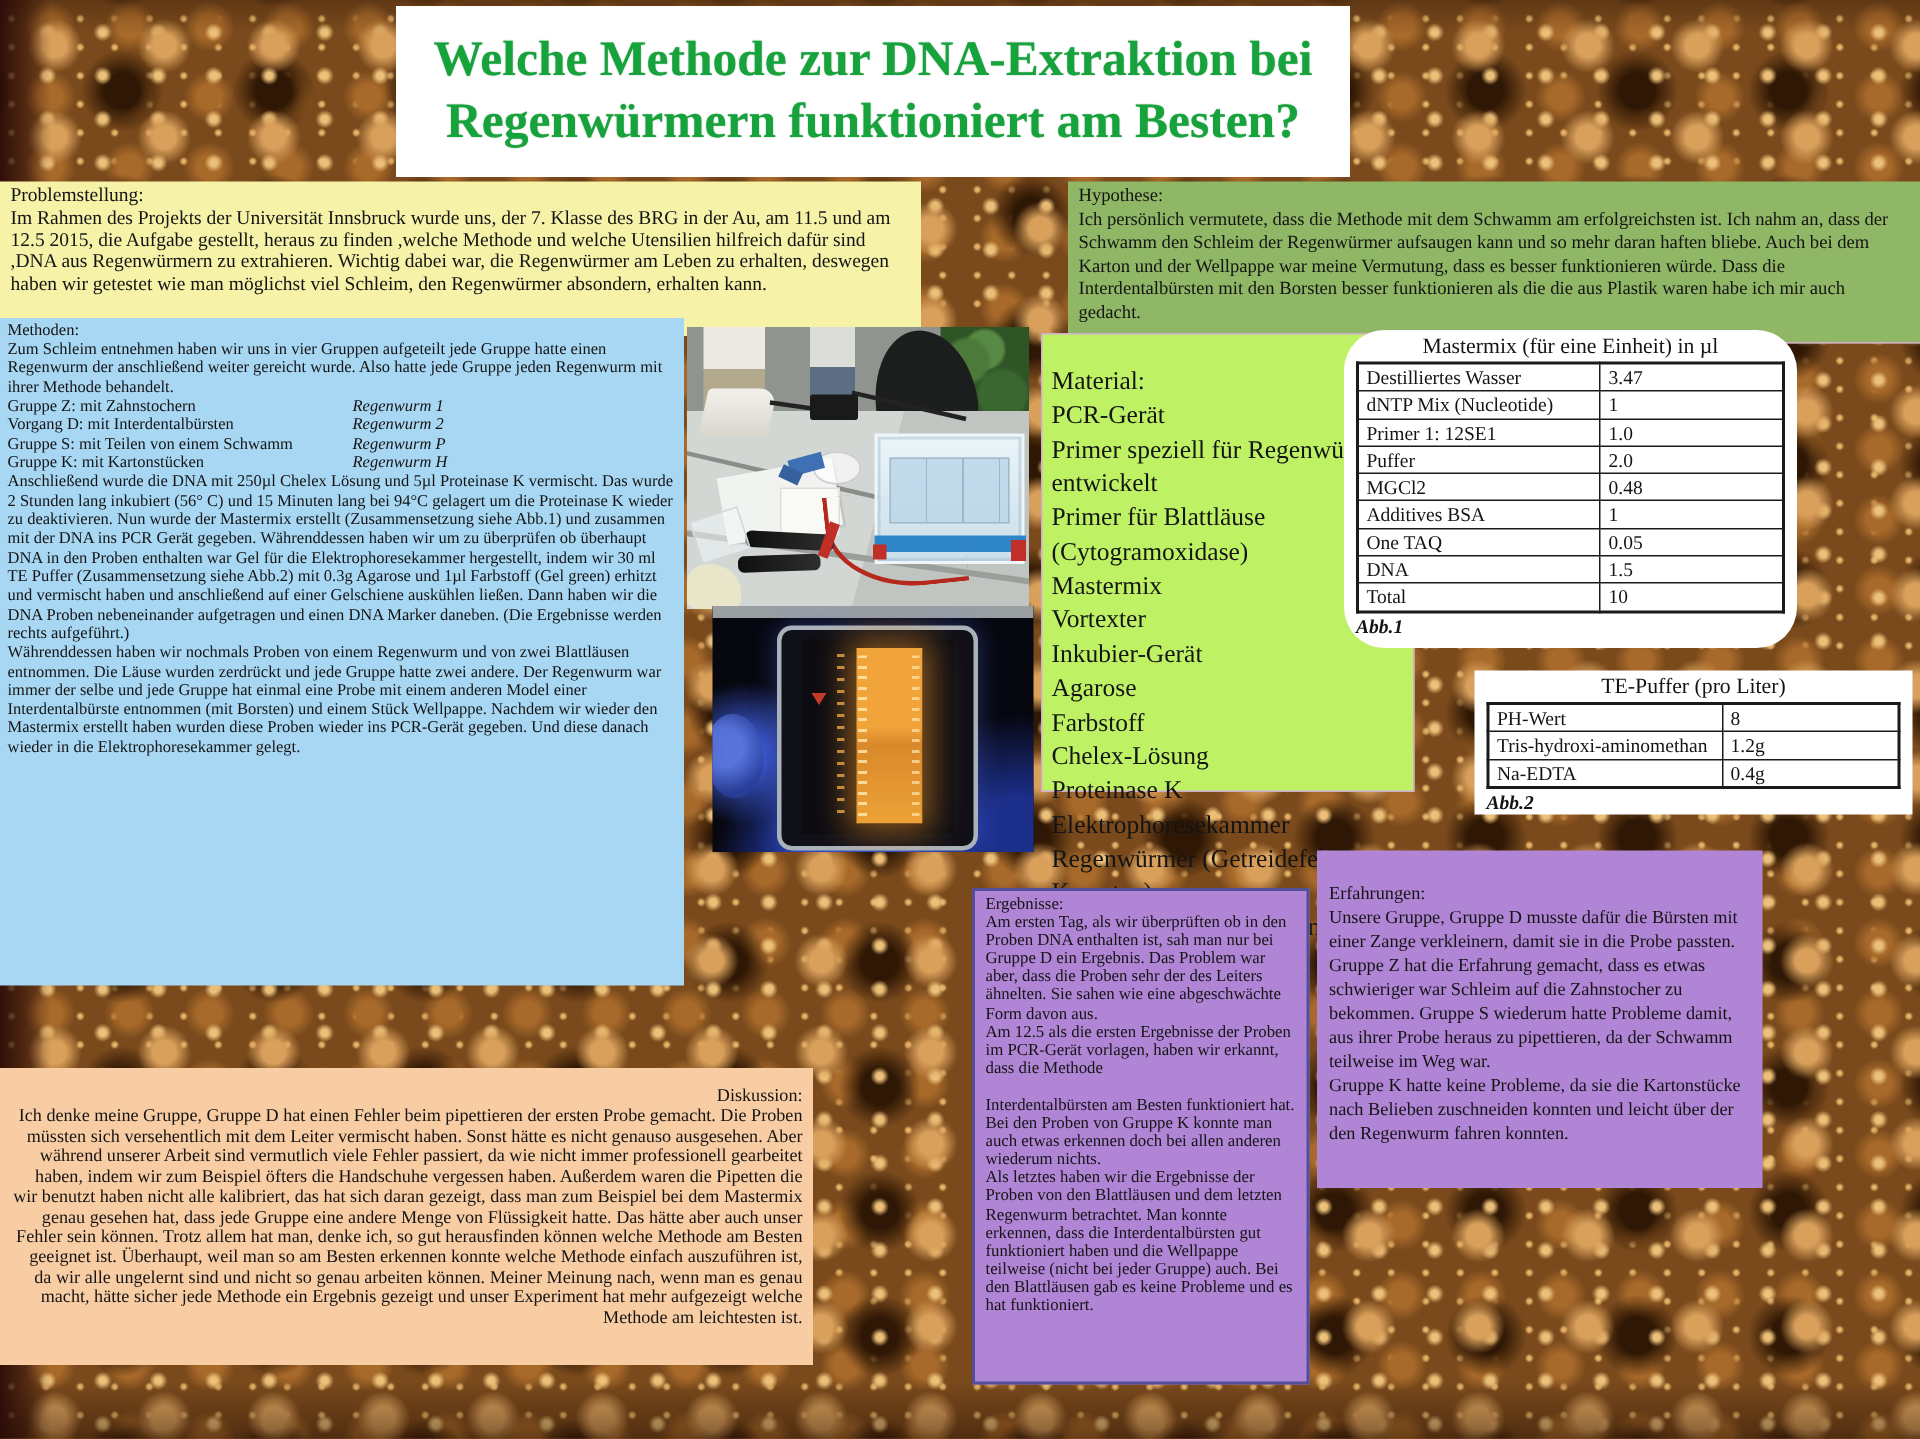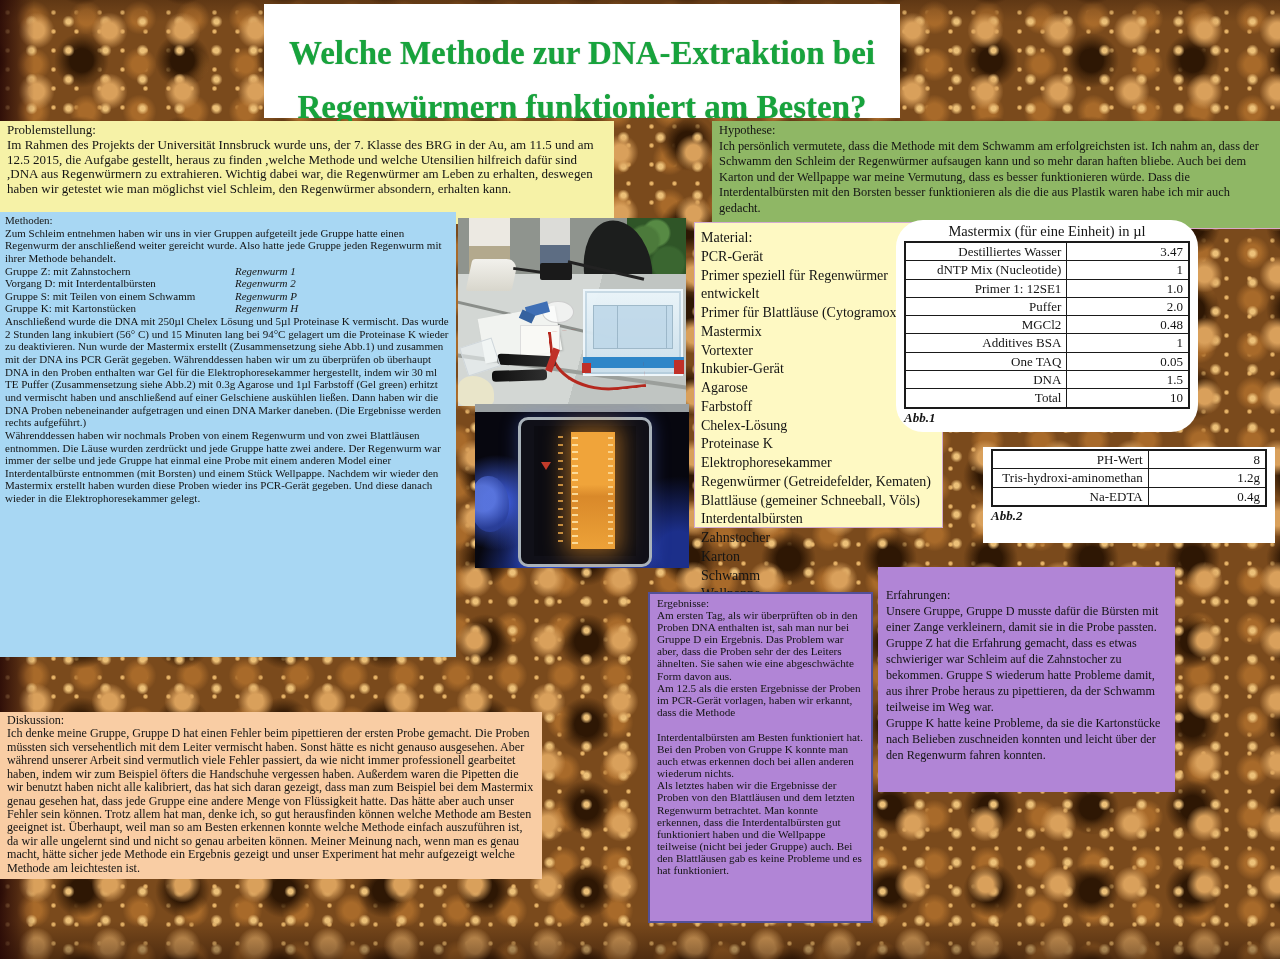--- a/index.html
+++ b/index.html
@@ -23,52 +23,52 @@
       linear-gradient(to top, rgba(28,9,1,.45) 0, rgba(28,9,1,0) 38px),
       linear-gradient(to bottom, rgba(28,9,1,.28) 0, rgba(28,9,1,0) 22px);
   }
   .panel{position:absolute;box-sizing:border-box;}
   .hd{display:block;}
   .para{margin:0;}
 
   #title-box{left:264px;top:4px;width:636px;height:114px;background:#ffffff;
     text-align:center;padding-top:16px;}
   #title-box .tl{display:block;font-weight:bold;font-size:33px;line-height:41px;
-    color:#17a33c;text-shadow:0 0 1px rgba(10,90,30,.45);margin-top:13px;}
+    color:#17a33c;text-shadow:0 0 1px rgba(10,90,30,.45);}
 
   #problem-box{left:0;top:121px;width:614px;height:103px;background:#f6f2a7;
     padding:2px 7px;font-size:13px;line-height:1.14;}
   #hypothese-box{left:712px;top:121px;width:568px;height:108px;background:#8fb765;
     padding:2px 7px;font-size:12.4px;line-height:1.25;border-bottom:1px solid #d9a9c9;}
   #methoden-box{left:0;top:212px;width:456px;height:445px;background:#a8d7f3;
     padding:2px 5px;font-size:11px;line-height:1.15;}
   .grow{display:flex;}
   .grow .g1{width:230px;flex:none;}
   .grow .g2{flex:1;font-style:italic;}
 
-  #material-box{left:694px;top:222px;width:249px;height:306px;background:#fef9c3;
-    padding:6px 6px;font-size:14px;line-height:1.34;border:1px solid #d2abd2;}
+  #material-box{left:694px;top:222px;width:249px;height:306px;background:#bef264;
+    padding:20px 6px;font-size:17px;line-height:1.34;border:1px solid #d2abd2;}
   #material-box .mi{display:block;}
 
   .tablecard{background:#ffffff;padding:2px 8px 2px 8px;}
   #mastermix-card{left:896px;top:220px;width:302px;height:212px;border-radius:27px;}
   #te-card{left:983px;top:447px;width:292px;height:96px;}
   .tbl-title{display:block;text-align:center;font-size:14.5px;line-height:1.3;}
   table.dtab{border-collapse:collapse;width:100%;border:2px solid #1a1a1a;}
-  table.dtab td{border:1px solid #1a1a1a;padding:1px 5px;font-size:13px;line-height:1.18;text-align:right;}
+  table.dtab td{border:1px solid #1a1a1a;padding:1px 5px;font-size:13px;line-height:1.18;}
   table.dtab td.c1{width:57%;}
   .abb{display:block;font-weight:bold;font-style:italic;font-size:13px;margin-top:1px;}
 
   #ergebnisse-box{left:648px;top:592px;width:225px;height:331px;background:#b185d6;
     padding:3px 7px;font-size:11.2px;line-height:1.08;border:2px solid #524f99;}
   #ergebnisse-box .gap{margin-bottom:13px;}
   #erfahrungen-box{left:878px;top:567px;width:297px;height:225px;background:#b185d6;
     padding:21px 8px;font-size:12.2px;line-height:1.31;}
-  #diskussion-box{left:0;top:712px;width:542px;height:167px;background:#f9cda4;
-    padding:2px 7px;font-size:12.1px;line-height:1.11;}
+  #diskussion-box{left:0;top:712px;width:542px;height:198px;background:#f9cda4;
+    padding:12px 7px;font-size:12.1px;line-height:1.11;text-align:right;}
 
   
   .ph{position:absolute;overflow:hidden;}
   .ph *{position:absolute;}
   #photo1{left:458px;top:218px;width:228px;height:188px;background:#b7bcba;}
   .p1-backwall{top:0;left:0;right:0;height:34%;background:#8f948e;}
   .p1-person-left{left:5%;top:0;width:18%;height:33%;
     background:linear-gradient(#ece9e2 0 45%, #b3a98d 45%);}
   .p1-person-mid{left:36%;top:0;width:13%;height:26%;
     background:linear-gradient(#dcdcd8 0 55%, #5d6d83 55%);}
@@ -287,20 +287,21 @@
     <tr>
           <td class="c1">Total</td>
           <td>10</td>
         </tr>
   </tbody>
     </table>
   <span class="abb">Abb.1</span>
 </div>
 
 <div id="te-card" class="panel tablecard">
+  <span class="tbl-title">TE-Puffer (pro Liter)</span>
   <table class="dtab">
     <tbody>
         <tr>
           <td class="c1">PH-Wert</td>
           <td>8</td>
         </tr>
     <tr>
           <td class="c1">Tris-hydroxi-aminomethan</td>
           <td>1.2g</td>
         </tr>

